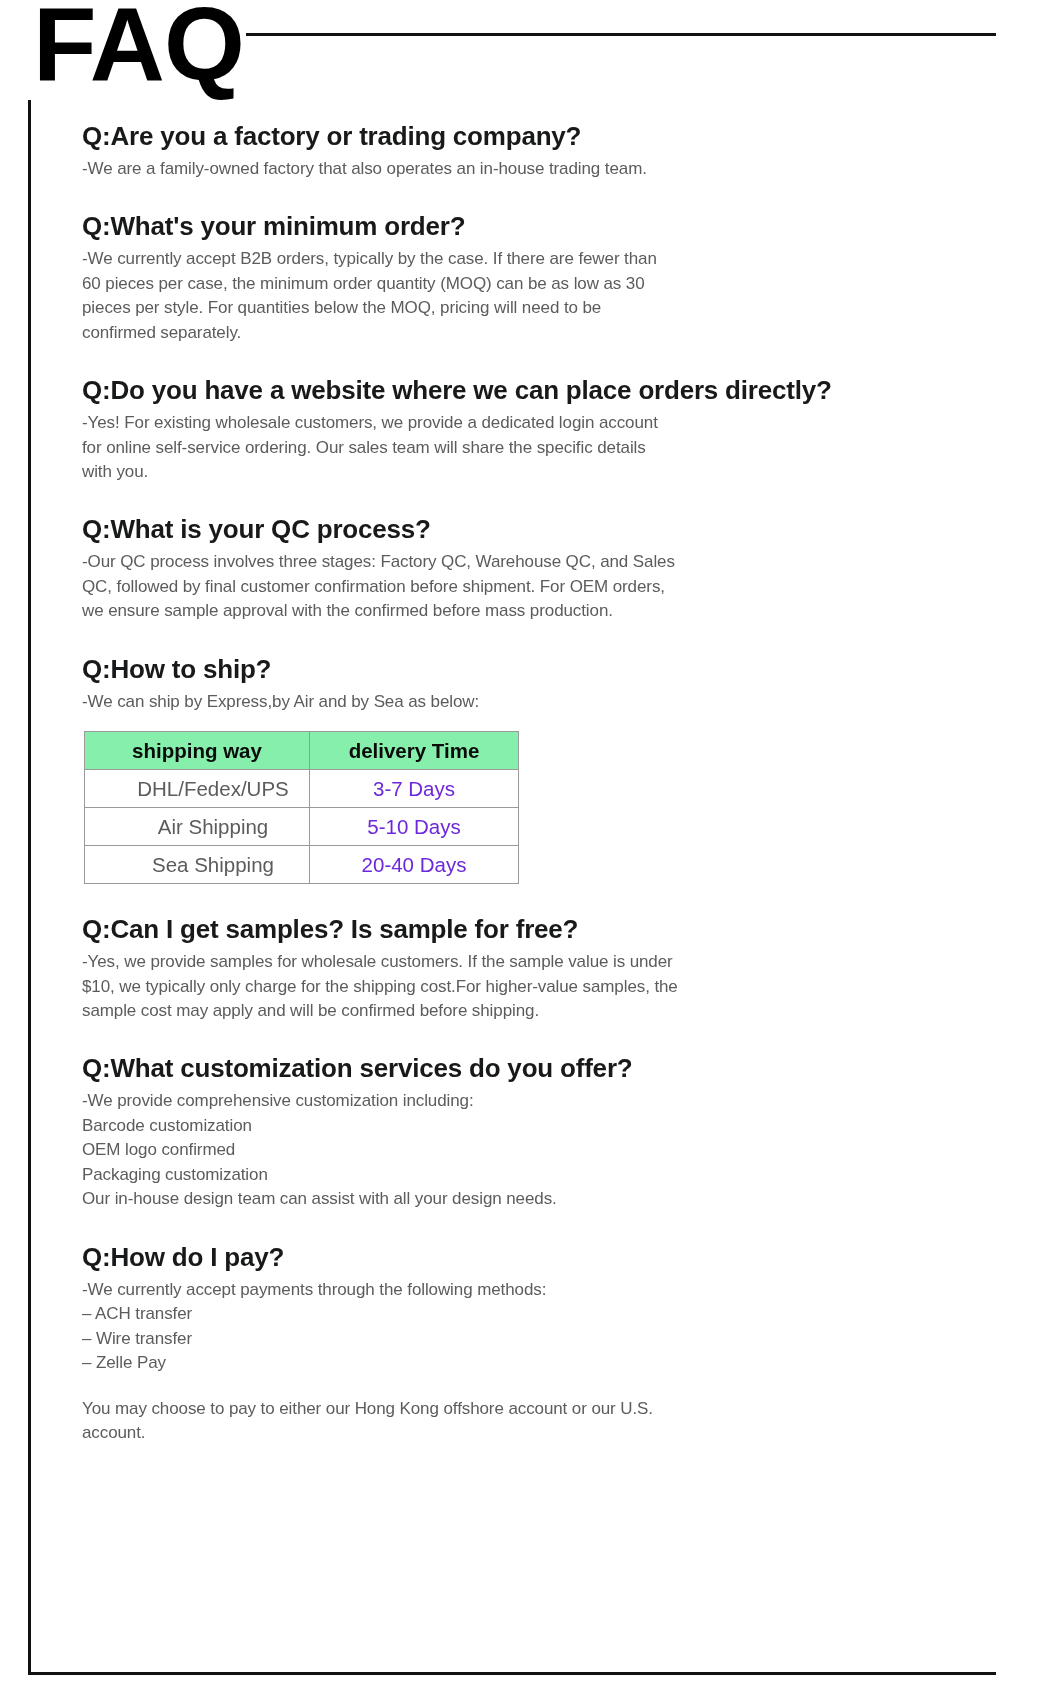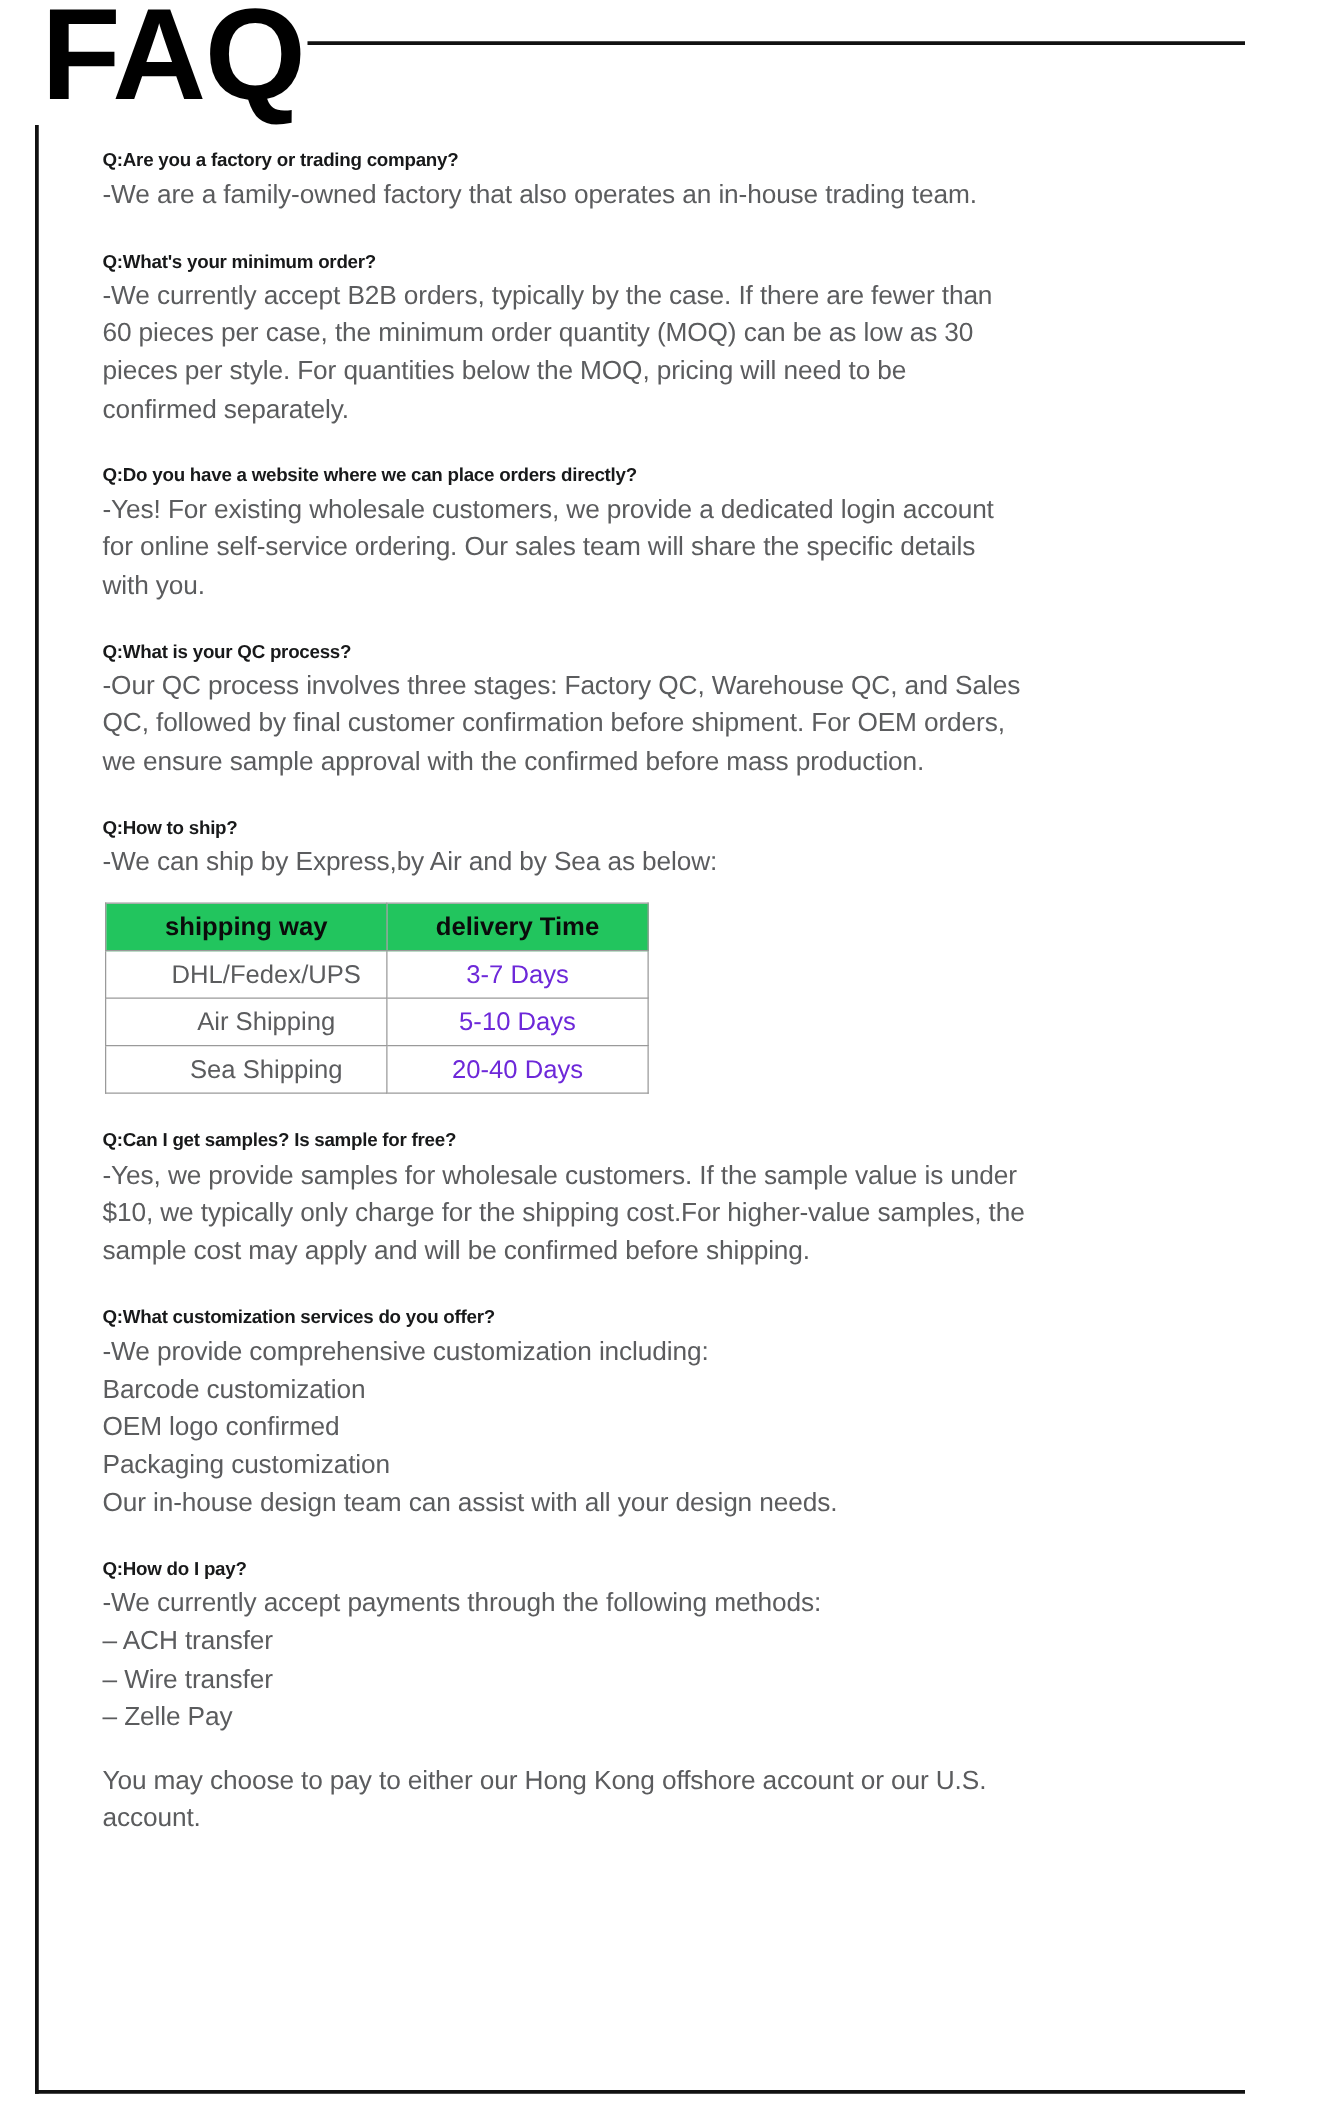--- a/index.html
+++ b/index.html
@@ -79,30 +79,30 @@
     top: 118px;
     width: 870px;
   }
 
   .qa-block {
     margin-bottom: 27px;
   }
   .qa-block:last-child { margin-bottom: 12px; }
 
   .question {
-    font-size: 15px;
+    font-size: 26px;
     font-weight: bold;
     color: #18191a;
     line-height: 1.42;
     letter-spacing: -0.2px;
     margin: 0 0 2px 0;
   }
 
   .answer {
-    font-size: 21px;
+    font-size: 17px;
     font-weight: normal;
     color: #5b5c5e;
     line-height: 1.44;
     letter-spacing: -0.1px;
     margin: 0;
   }
   .answer .line { display: block; }
 
   
   .ship-table-wrap {
@@ -117,21 +117,21 @@
   table.ship-table th,
   table.ship-table td {
     border: 1px solid #9a9a9a;
     text-align: center;
     height: 37px;
     padding: 0 4px;
     font-size: 20.5px;
     vertical-align: middle;
   }
   table.ship-table th {
-    background: #22c55e;
+    background: #86efac;
     color: #0b0b0b;
     font-weight: bold;
     border-color: #9a9a9a;
   }
   table.ship-table td.way {
     color: #5b5c5e;
     font-weight: normal;
     width: 216px;
     padding-left: 36px;
   }

